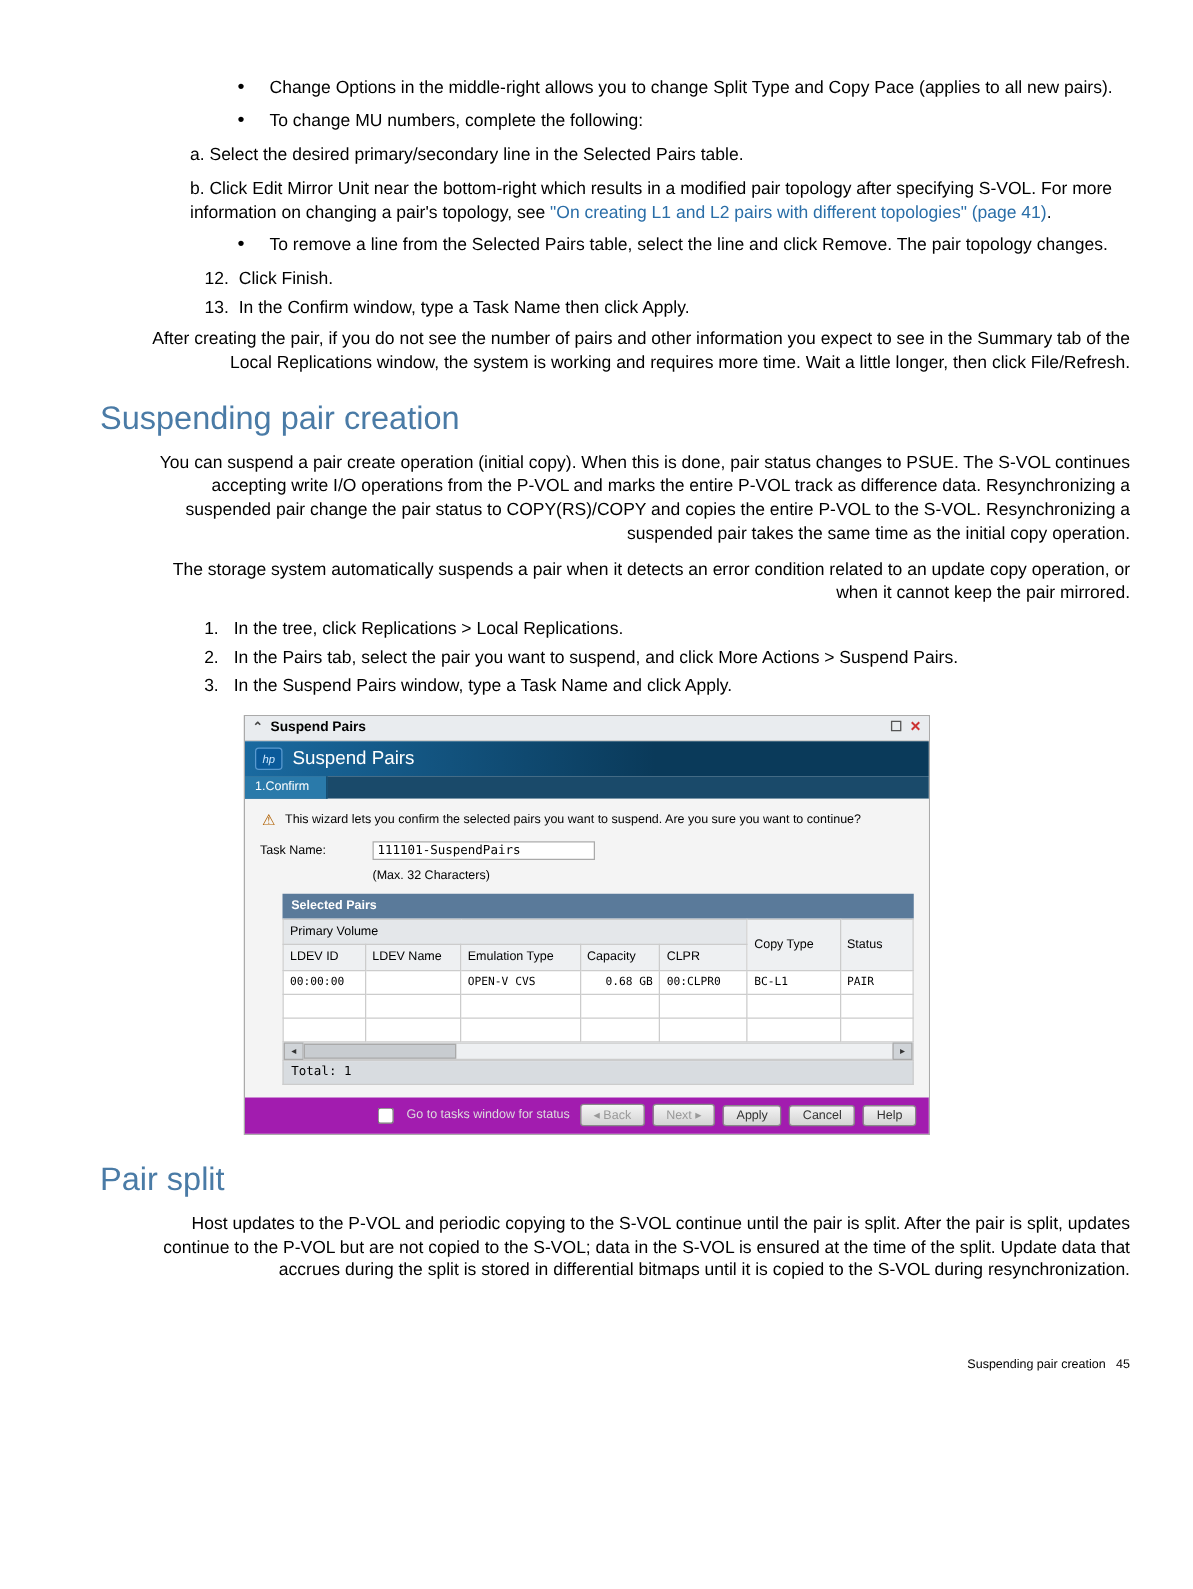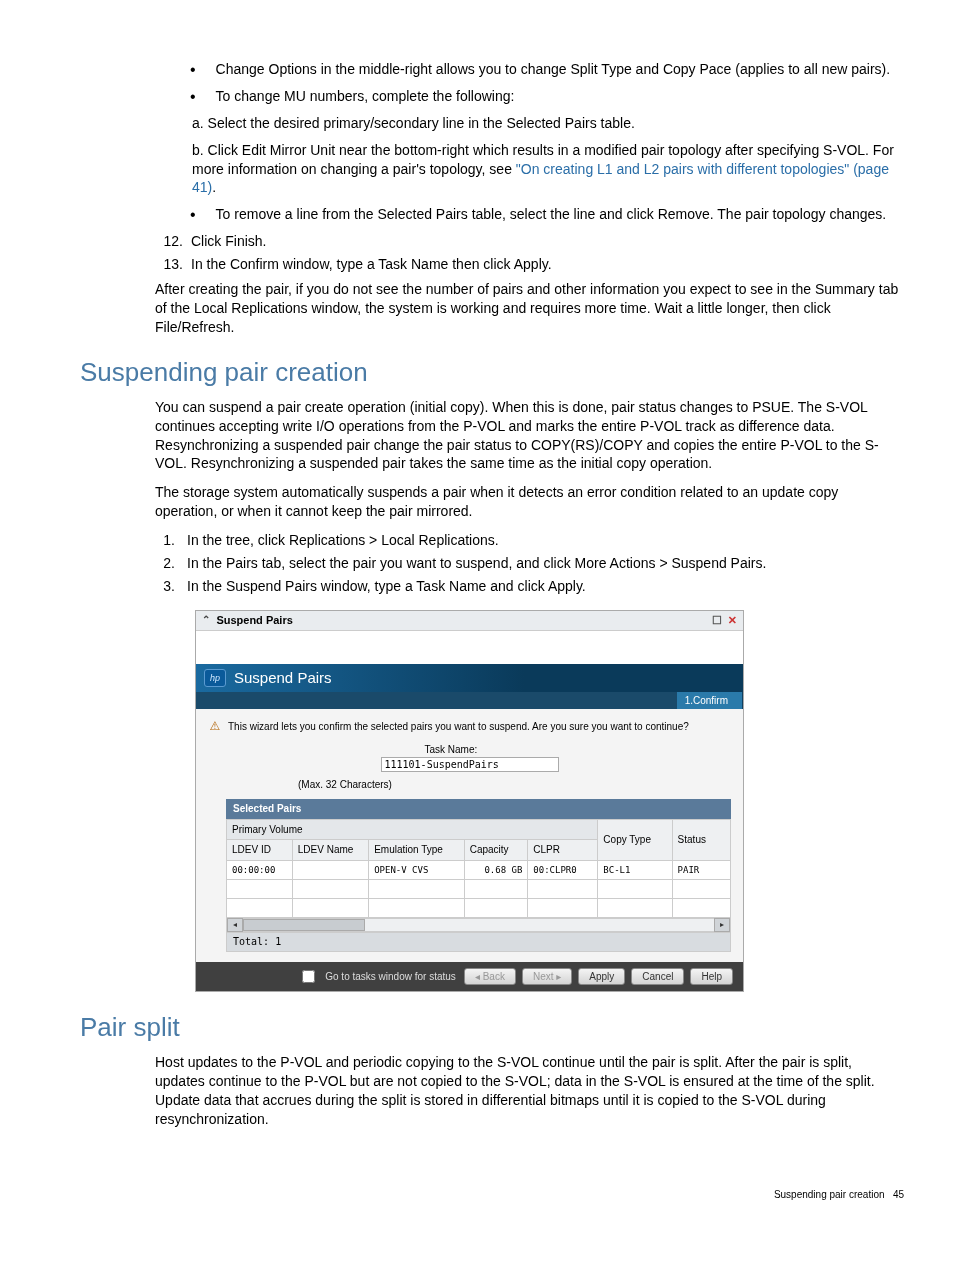--- a/index.html
+++ b/index.html
@@ -17,26 +17,26 @@
   .bullet-item { display: flex; margin-bottom: 8px; }
   .bullet-dot {
     color: #000;
     margin-right: 20px;
     margin-left: 0;
     font-size: 16px;
     line-height: 1;
     margin-top: 2px;
   }
   .bullet-text { flex: 1; }
-  .sub-letter { margin-left: 112px; margin-bottom: 8px; }
+  .sub-letter { margin-left: 72px; margin-bottom: 8px; }
   .numbered { margin-left: 75px; margin-bottom: 4px; }
   .numbered .num { display: inline-block; width: 28px; text-align: right; margin-right: 8px; }
   .numbered2 { margin-left: 75px; margin-bottom: 4px; }
   .numbered2 .num { display: inline-block; width: 20px; text-align: right; margin-right: 12px; }
-  .para { margin-left: 75px; margin-bottom: 10px; margin-top: 6px; }
+  .para { margin-left: 36px; margin-bottom: 10px; margin-top: 6px; text-align: right; }
   h2 {
     color: #4a7ba6;
     font-weight: normal;
     font-size: 26px;
     margin: 18px 0 8px 0;
   }
   .link { color: #2a6ea8; }
   b { font-weight: normal; }
 
   
@@ -60,60 +60,58 @@
   .dlg-titlebar .winicon { margin-left: 6px; font-size: 11px; color: #555; }
   .dlg-titlebar .close { color: #c33; font-weight: bold; }
   .dlg-header {
     background: #1a5a8a;
     background: linear-gradient(to right, #1a6aa0, #0a3a5a 60%, #0a3a5a);
     color: #fff;
     padding: 4px 8px;
     font-size: 15px;
     display: flex;
     align-items: center;
-    margin-top: 33px;
   }
   .hp-logo {
     width: 20px; height: 16px;
     background: #0a5a9a;
     border: 1px solid #5a9ad0;
     border-radius: 3px;
     margin-right: 8px;
     display: inline-flex;
     align-items: center;
     justify-content: center;
     font-size: 9px;
     font-style: italic;
     color: #cfe8ff;
   }
   .dlg-stepbar {
     background: #1a4a6a;
     color: #fff;
     font-size: 10px;
-    text-align: right;
   }
   .dlg-step {
     display: inline-block;
     background: #2a7aaa;
     padding: 2px 14px 2px 8px;
     border-right: 1px solid #104060;
   }
   .dlg-body {
     background: #f4f4f4;
     padding: 10px 12px;
   }
   .wizard-line { display: flex; align-items: center; margin-bottom: 10px; font-size: 10px; }
   .warn-icon {
     width: 14px; height: 14px;
     display: inline-flex; align-items: center; justify-content: center;
     margin-right: 6px;
     color: #b06000;
     font-size: 12px;
   }
-  .taskrow { display: flex; align-items: center; margin-bottom: 6px; font-size: 10px; flex-direction: column; }
+  .taskrow { display: flex; align-items: flex-end; margin-bottom: 6px; font-size: 10px; }
   .taskrow .lbl { width: 90px; }
   .taskrow input {
     width: 170px;
     font-size: 10px;
     padding: 1px 3px;
     border: 1px solid #aaa;
     font-family: monospace;
   }
   .maxchars { font-size: 10px; margin-left: 90px; margin-top: 2px;}
 
@@ -163,21 +161,21 @@
   .scrollrow .thumb { width: 120px; height: 10px; background: #c8ccd0; border:1px solid #aaa; margin-left: 0;}
   .totalrow {
     background: #d8dce0;
     border: 1px solid #ccc;
     border-top: none;
     font-size: 10px;
     padding: 2px 6px;
     font-family: monospace;
   }
   .dlg-footer {
-    background: #404040;
+    background: #a21caf;
     padding: 5px 10px;
     display: flex;
     align-items: center;
     justify-content: flex-end;
     gap: 6px;
   }
   .dlg-footer .gotolabel { color: #ddd; font-size: 10px; margin-right: 2px;}
   .dlg-footer input[type=checkbox]{ margin-right: 4px; }
   .dlg-btn {
     background: linear-gradient(#f4f4f4,#d4d4d4);

